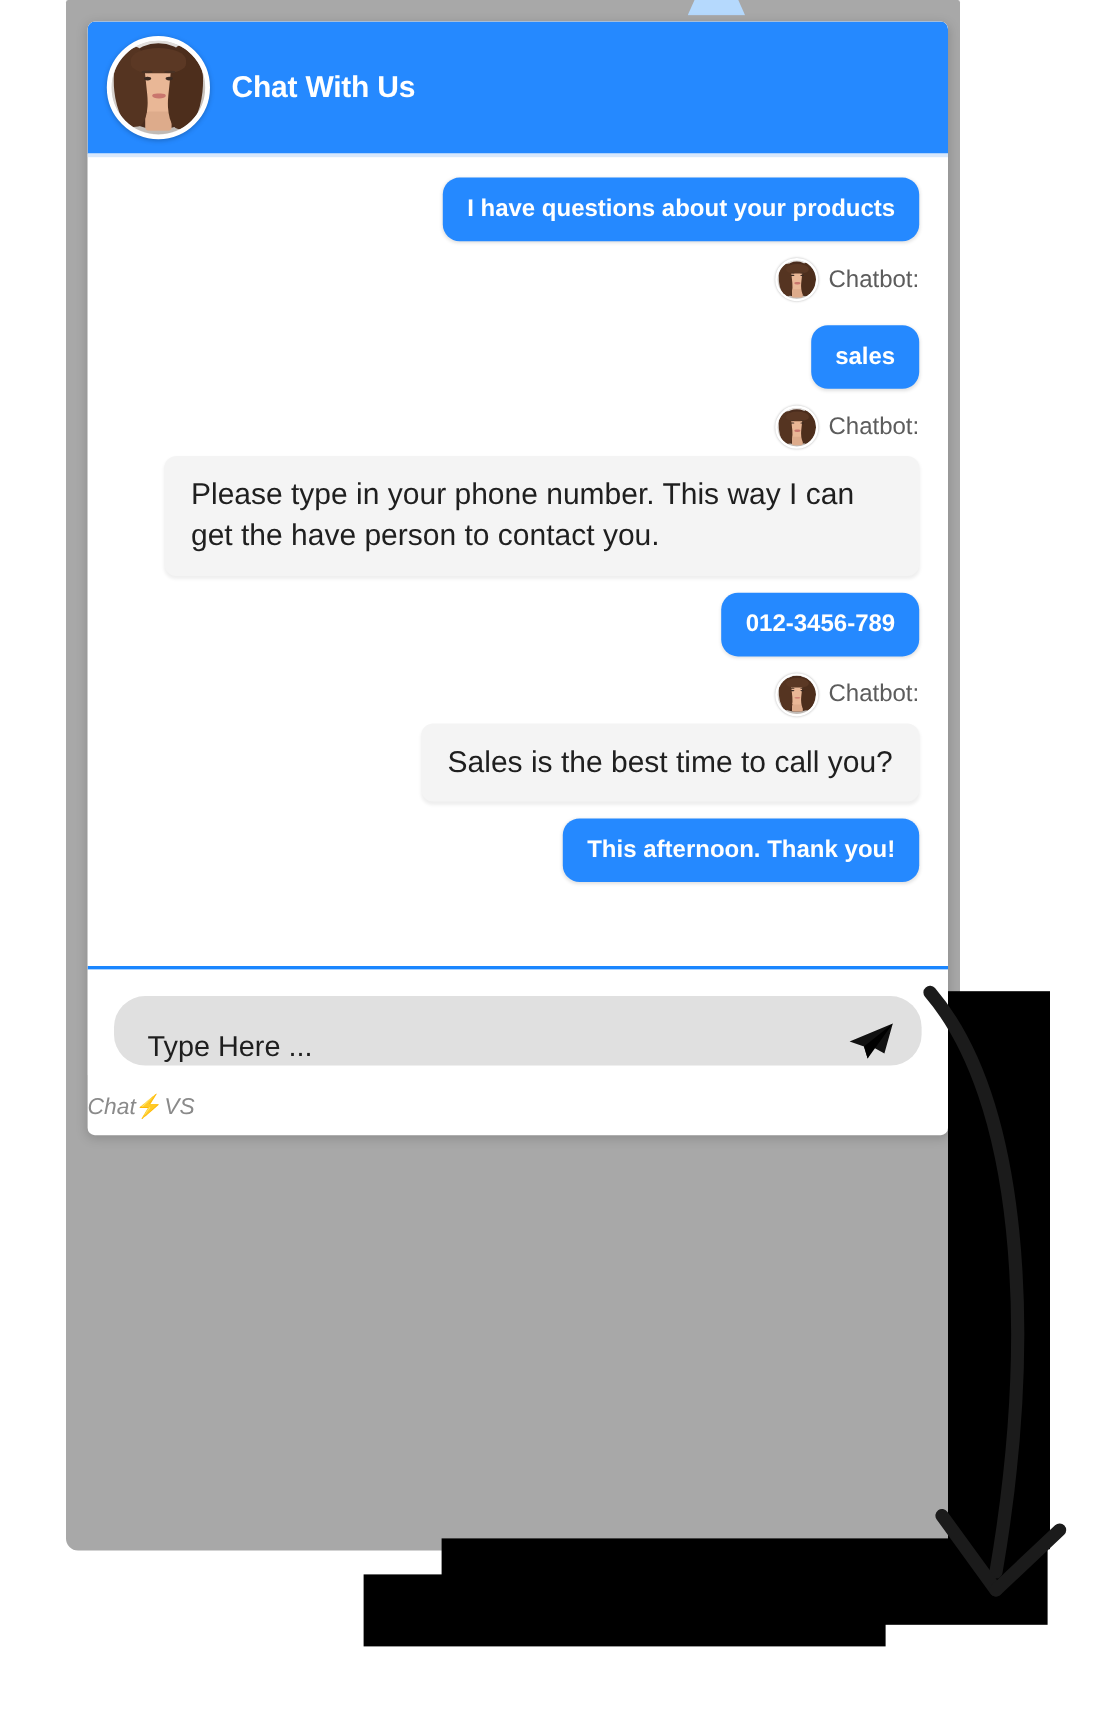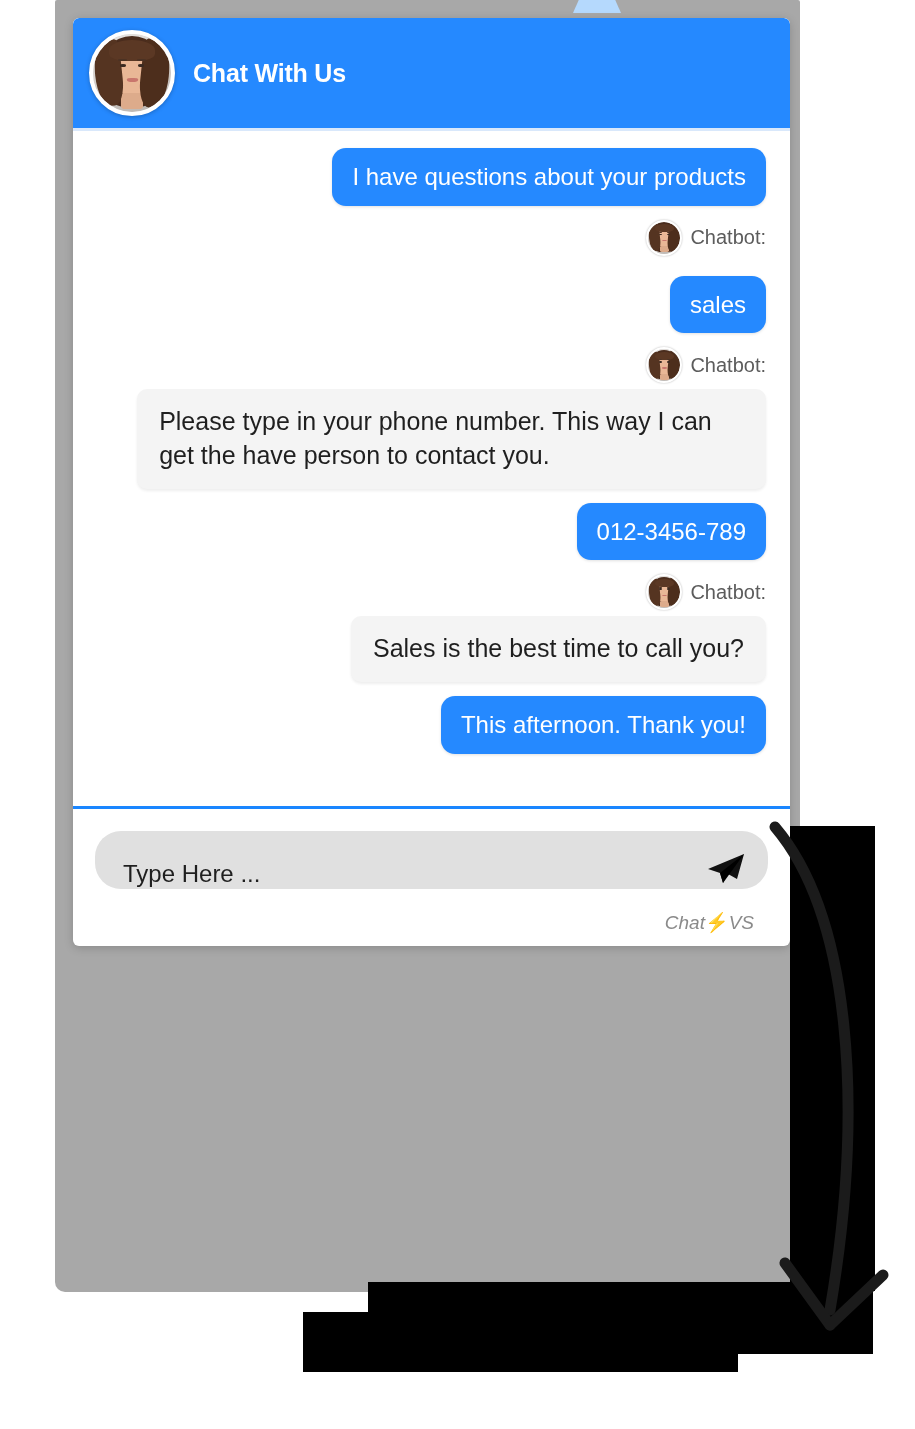--- a/index.html
+++ b/index.html
@@ -121,22 +121,22 @@
     box-sizing: border-box;
     overflow: hidden;
   }
   .row { display: flex; margin-bottom: 14px; }
   .row.user { justify-content: flex-end; }
   .row.bot { flex-direction: column; align-items: flex-end; }
 
   .bubble-user {
     background: #2589ff;
     color: #ffffff;
-    font-weight: normal;
-    font-size: 24px;
+    font-weight: bold;
+    font-size: 20px;
     border-radius: 14px;
     padding: 15px 20px;
     max-width: 78%;
     line-height: 1.15;
     box-shadow: 0 1px 3px rgba(0,0,0,0.12);
     margin-left: 24px;
   }
 
   .bot-label-line {
     display: flex;
@@ -227,21 +227,21 @@
   .send-btn {
     background: transparent;
     border: none;
     cursor: pointer;
     display: flex;
     align-items: center;
     padding: 0;
   }
 
   .branding {
-    text-align: right;
+    text-align: left;
     padding: 14px 36px 12px 0;
     font-size: 19px;
     font-style: italic;
     color: #8a8a8a;
     flex: 0 0 auto;
   }
   .bolt { color: #ff9900; font-style: normal; }
 
   
   .redact { position: absolute; background: #000000; }

